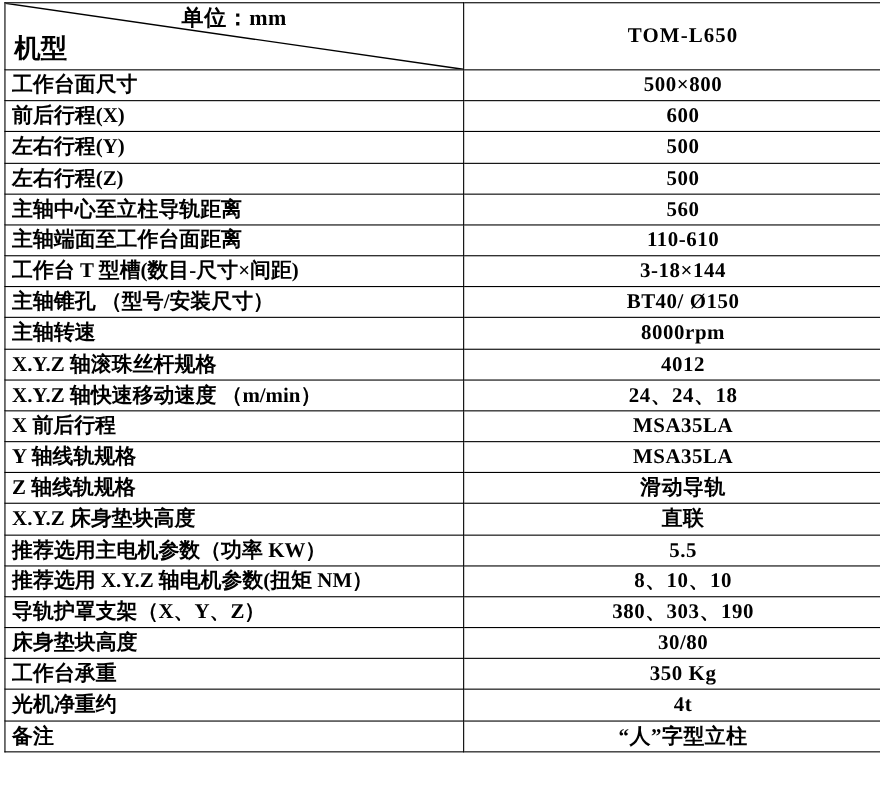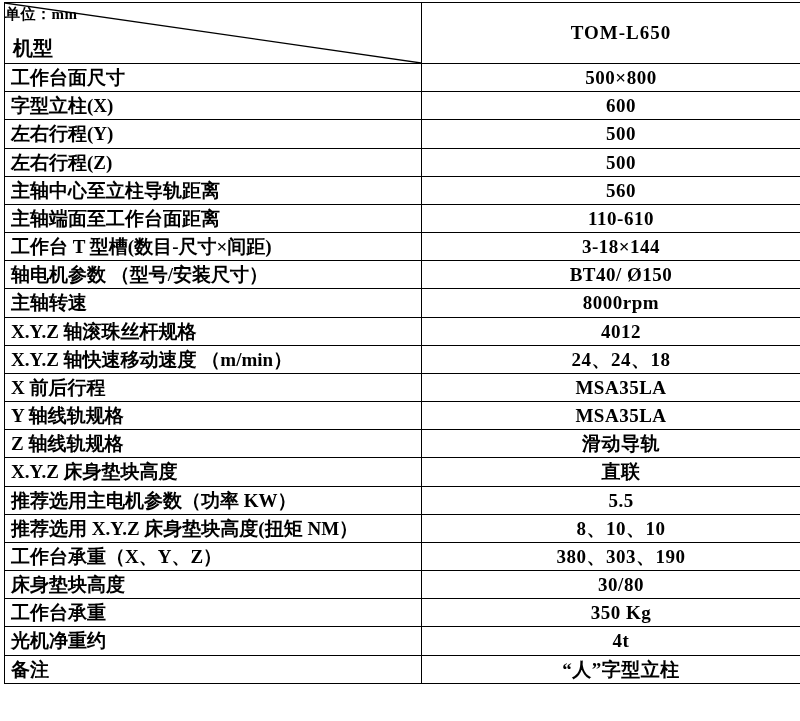--- a/index.html
+++ b/index.html
@@ -59,29 +59,30 @@
     top: 0;
     width: 100%;
     height: 100%;
     pointer-events: none;
   }
   .hdr-unit {
     position: absolute;
     top: 2px;
     left: 0;
     width: 100%;
-    font-size: 15px;
+    text-align: center;
+    font-size: 20px;
     font-weight: bold;
     letter-spacing: 0.5px;
   }
   .hdr-model {
     position: absolute;
     bottom: 3px;
     left: 8px;
-    font-size: 20px;
+    font-size: 24px;
     font-weight: bold;
   }
   td.header-value {
     text-align: center;
     font-size: 20px;
     vertical-align: middle;
     letter-spacing: 1px;
   }
   .tall-label {
     line-height: 1.25;
@@ -109,21 +110,21 @@
           <div class="hdr-unit">单位：mm</div>
           <div class="hdr-model">机型</div>
         </td>
         <td class="value header-value">TOM-L650</td>
       </tr>
     <tr>
           <td class="label tall-label">工作台面尺寸</td>
           <td class="value">500×800</td>
         </tr>
         <tr>
-          <td class="label tall-label">字型立柱(X)</td>
+          <td class="label tall-label">前后行程(X)</td>
           <td class="value">600</td>
         </tr>
         <tr>
           <td class="label tall-label">左右行程(Y)</td>
           <td class="value">500</td>
         </tr>
         <tr>
           <td class="label tall-label">左右行程(Z)</td>
           <td class="value">500</td>
         </tr>
@@ -133,21 +134,21 @@
         </tr>
         <tr>
           <td class="label tall-label">主轴端面至工作台面距离</td>
           <td class="value">110-610</td>
         </tr>
         <tr>
           <td class="label tall-label">工作台 T 型槽(数目-尺寸×间距)</td>
           <td class="value">3-18×144</td>
         </tr>
         <tr>
-          <td class="label tall-label">轴电机参数 （型号/安装尺寸）</td>
+          <td class="label tall-label">主轴锥孔 （型号/安装尺寸）</td>
           <td class="value">BT40/ Ø150</td>
         </tr>
         <tr>
           <td class="label tall-label">主轴转速</td>
           <td class="value">8000rpm</td>
         </tr>
         <tr>
           <td class="label tall-label">X.Y.Z 轴滚珠丝杆规格</td>
           <td class="value">4012</td>
         </tr>
@@ -169,25 +170,25 @@
         </tr>
         <tr>
           <td class="label tall-label">X.Y.Z 床身垫块高度</td>
           <td class="value">直联</td>
         </tr>
         <tr>
           <td class="label tall-label">推荐选用主电机参数（功率 KW）</td>
           <td class="value">5.5</td>
         </tr>
         <tr>
-          <td class="label tall-label">推荐选用 X.Y.Z 床身垫块高度(扭矩 NM）</td>
+          <td class="label tall-label">推荐选用 X.Y.Z 轴电机参数(扭矩 NM）</td>
           <td class="value">8、10、10</td>
         </tr>
         <tr>
-          <td class="label tall-label">工作台承重（X、Y、Z）</td>
+          <td class="label tall-label">导轨护罩支架（X、Y、Z）</td>
           <td class="value">380、303、190</td>
         </tr>
         <tr>
           <td class="label tall-label">床身垫块高度</td>
           <td class="value">30/80</td>
         </tr>
         <tr>
           <td class="label tall-label">工作台承重</td>
           <td class="value">350 Kg</td>
         </tr>

